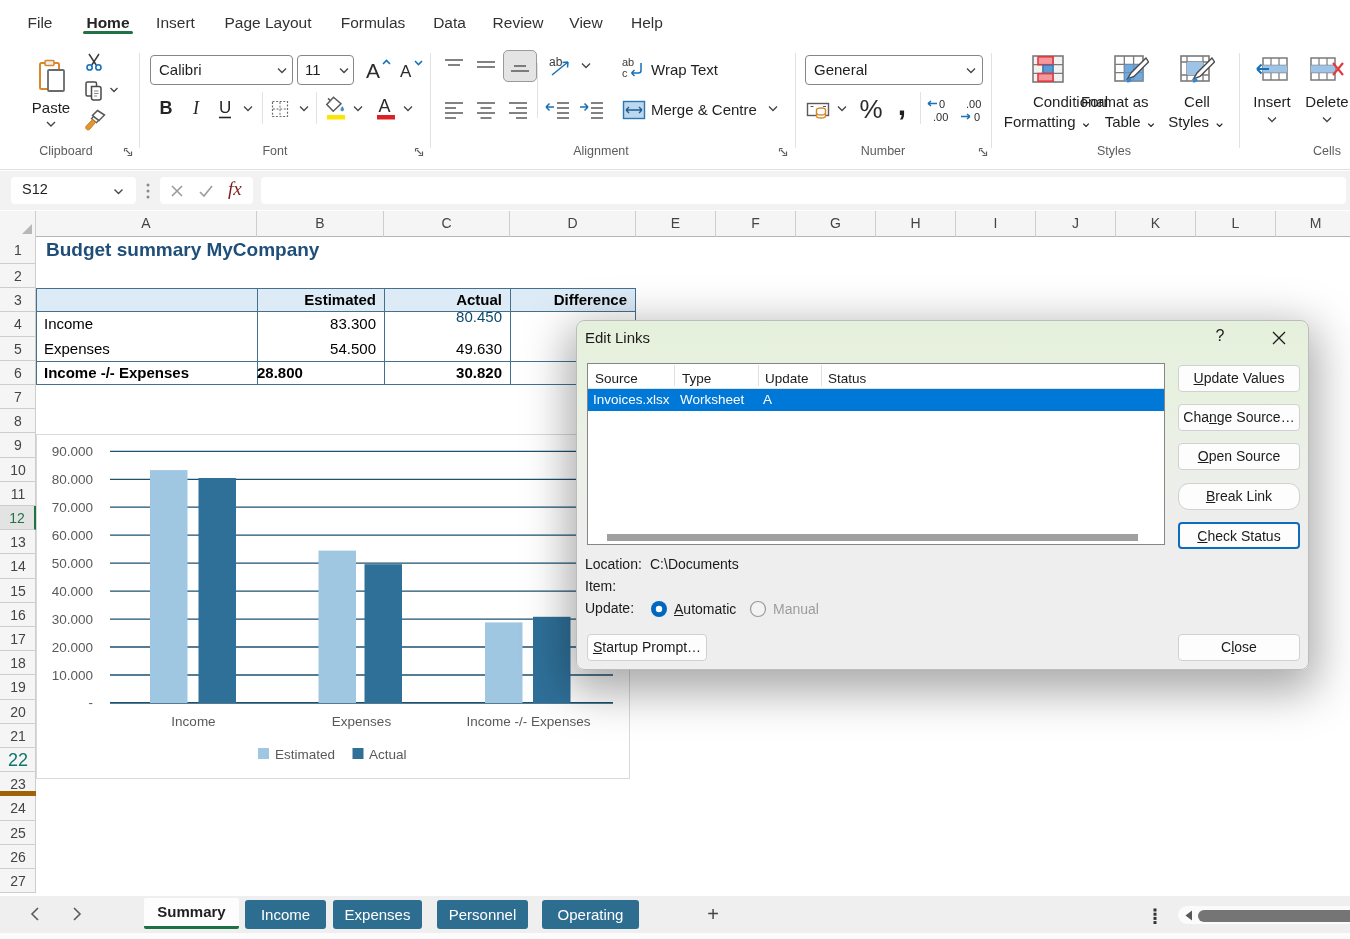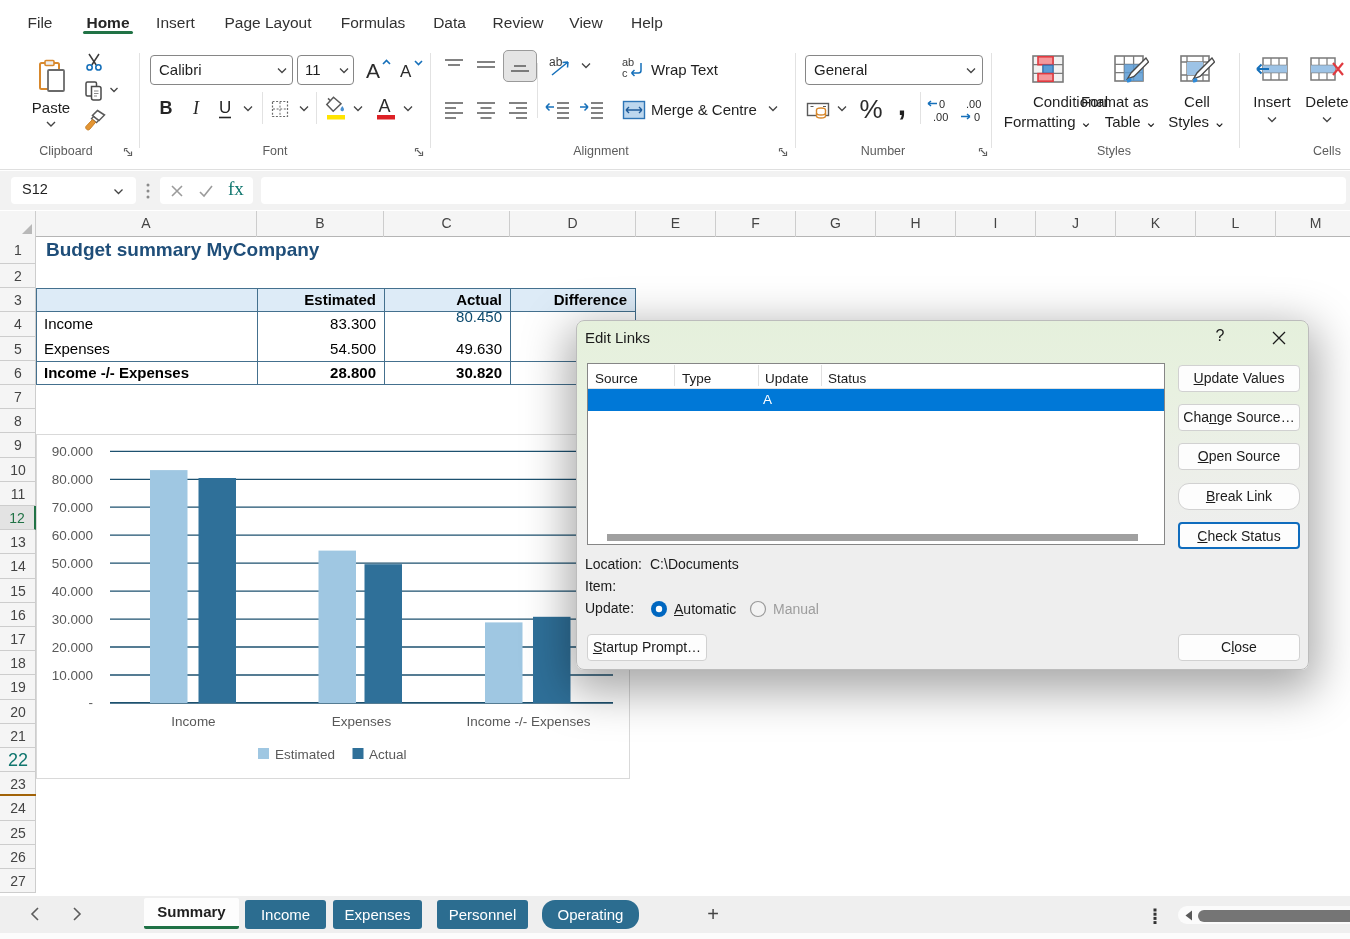--- a/index.html
+++ b/index.html
@@ -359,21 +359,21 @@
 <div class="abs" style="left:170px;top:184px;width:14px;height:14px">
       <svg width="14" height="14" viewBox="0 0 14 14">
         <path d="M2 2l10 10M12 2L2 12" stroke="#9b9b9b" stroke-width="1.6"></path>
       </svg>
     </div>
 <div class="abs" style="left:198px;top:184px;width:16px;height:14px">
       <svg width="16" height="14" viewBox="0 0 16 14">
         <path d="M2 8l4 4 8-10" stroke="#9b9b9b" stroke-width="1.6" fill="none"></path>
       </svg>
     </div>
-<div class="abs" style="left:228px;top:178px;width:26px;height:24px;font-size:19px;color:#0f766e;font-family:'Liberation Serif',serif">fx</div>
+<div class="abs" style="left:228px;top:178px;width:26px;height:24px;font-size:19px;font-style:italic;color:#7f1d1d;font-family:'Liberation Serif',serif">fx</div>
 <div class="abs" style="left:261px;top:177px;width:1085px;height:27px;background:#fff;border-radius:4px"></div>
 <div class="abs" style="left:0;top:210px;width:1350px;height:683px;background:#fff"></div>
 <div class="abs" style="left:0;top:211px;width:1350px;height:26px;background:#f5f5f5;border-bottom:1px solid #b5b5b5"></div>
 <div class="abs" style="left:0;top:211px;width:36px;height:26px;background:#f5f5f5;border-right:1px solid #cdcdcd">
       <svg class="abs" style="left:22px;top:13px" width="11" height="11" viewBox="0 0 11 11">
         <path d="M10 0v10H0z" fill="#b8b8b8"></path>
       </svg>
     </div>
 <div class="abs" style="left:36px;top:211px;width:221px;height:26px;font-size:14px;color:#444;text-align:center;line-height:25px;border-right:1px solid #cdcdcd">A</div>
 <div class="abs" style="left:257px;top:211px;width:127px;height:26px;font-size:14px;color:#444;text-align:center;line-height:25px;border-right:1px solid #cdcdcd">B</div>
@@ -404,21 +404,21 @@
 <div class="abs" style="left:0;top:530.2px;width:36px;height:24.2px;border-bottom:1px solid #cdcdcd;font-size:14px;color:#444;text-align:center;line-height:24.2px">13</div>
 <div class="abs" style="left:0;top:554.4px;width:36px;height:24.2px;border-bottom:1px solid #cdcdcd;font-size:14px;color:#444;text-align:center;line-height:24.2px">14</div>
 <div class="abs" style="left:0;top:578.6px;width:36px;height:24.2px;border-bottom:1px solid #cdcdcd;font-size:14px;color:#444;text-align:center;line-height:24.2px">15</div>
 <div class="abs" style="left:0;top:602.8px;width:36px;height:24.2px;border-bottom:1px solid #cdcdcd;font-size:14px;color:#444;text-align:center;line-height:24.2px">16</div>
 <div class="abs" style="left:0;top:627.0px;width:36px;height:24.2px;border-bottom:1px solid #cdcdcd;font-size:14px;color:#444;text-align:center;line-height:24.2px">17</div>
 <div class="abs" style="left:0;top:651.2px;width:36px;height:24.2px;border-bottom:1px solid #cdcdcd;font-size:14px;color:#444;text-align:center;line-height:24.2px">18</div>
 <div class="abs" style="left:0;top:675.4px;width:36px;height:24.2px;border-bottom:1px solid #cdcdcd;font-size:14px;color:#444;text-align:center;line-height:24.2px">19</div>
 <div class="abs" style="left:0;top:699.6px;width:36px;height:24.2px;border-bottom:1px solid #cdcdcd;font-size:14px;color:#444;text-align:center;line-height:24.2px">20</div>
 <div class="abs" style="left:0;top:723.8px;width:36px;height:24.2px;border-bottom:1px solid #cdcdcd;font-size:14px;color:#444;text-align:center;line-height:24.2px">21</div>
 <div class="abs" style="left:0;top:748.0px;width:36px;height:24.2px;border-bottom:1px solid #cdcdcd;font-size:18px;color:#0f766e;text-align:center;line-height:24.2px">22</div>
-<div class="abs" style="left:0;top:772.2px;width:36px;height:24.2px;border-bottom:2px solid #a16207;font-size:14px;color:#444;text-align:center;line-height:24.2px">23</div>
+<div class="abs" style="left:0;top:772.2px;width:36px;height:24.2px;border-bottom:5px solid #a16207;font-size:14px;color:#444;text-align:center;line-height:24.2px">23</div>
 <div class="abs" style="left:0;top:796.4px;width:36px;height:24.2px;border-bottom:1px solid #cdcdcd;font-size:14px;color:#444;text-align:center;line-height:24.2px">24</div>
 <div class="abs" style="left:0;top:820.6px;width:36px;height:24.2px;border-bottom:1px solid #cdcdcd;font-size:14px;color:#444;text-align:center;line-height:24.2px">25</div>
 <div class="abs" style="left:0;top:844.8px;width:36px;height:24.2px;border-bottom:1px solid #cdcdcd;font-size:14px;color:#444;text-align:center;line-height:24.2px">26</div>
 <div class="abs" style="left:0;top:869.0px;width:36px;height:24.2px;border-bottom:1px solid #cdcdcd;font-size:14px;color:#444;text-align:center;line-height:24.2px">27</div>
 <div class="abs" style="left:46px;top:239px;width:500px;height:26px;font-size:19px;font-weight:bold;color:#1f4e79">Budget summary MyCompany</div>
 <div class="abs" style="left:36px;top:288.2px;width:600px;height:24.2px;background:#ddebf7;border-top:1px solid #44708e;border-bottom:1px solid #44708e"></div>
 <div class="abs" style="left:36px;top:288.2px;width:1px;height:96.8px;background:#44708e"></div>
 <div class="abs" style="left:257px;top:288.2px;width:1px;height:96.8px;background:#44708e"></div>
 <div class="abs" style="left:384px;top:288.2px;width:1px;height:96.8px;background:#44708e"></div>
 <div class="abs" style="left:510px;top:288.2px;width:1px;height:96.8px;background:#44708e"></div>
@@ -428,21 +428,21 @@
 <div class="abs" style="left:257px;top:288.2px;width:127px;height:24.2px;font-size:15px;font-weight:bold;color:#000;text-align:right;padding-right:8px;line-height:24.2px">Estimated</div>
 <div class="abs" style="left:384px;top:288.2px;width:126px;height:24.2px;font-size:15px;font-weight:bold;color:#000;text-align:right;padding-right:8px;line-height:24.2px">Actual</div>
 <div class="abs" style="left:510px;top:288.2px;width:125px;height:24.2px;font-size:15px;font-weight:bold;color:#000;text-align:right;padding-right:8px;line-height:24.2px">Difference</div>
 <div class="abs" style="left:36px;top:312.4px;width:221px;height:24.2px;font-size:15px;color:#000;text-align:left;padding-left:8px;line-height:24.2px">Income</div>
 <div class="abs" style="left:257px;top:312.4px;width:127px;height:24.2px;font-size:15px;color:#000;text-align:right;padding-right:8px;line-height:24.2px">83.300</div>
 <div class="abs" style="left:384px;top:305px;width:126px;height:24.2px;font-size:15px;color:#0c4a6e;text-align:right;padding-right:8px;line-height:24.2px">80.450</div>
 <div class="abs" style="left:36px;top:336.6px;width:221px;height:24.2px;font-size:15px;color:#000;text-align:left;padding-left:8px;line-height:24.2px">Expenses</div>
 <div class="abs" style="left:257px;top:336.6px;width:127px;height:24.2px;font-size:15px;color:#000;text-align:right;padding-right:8px;line-height:24.2px">54.500</div>
 <div class="abs" style="left:384px;top:336.6px;width:126px;height:24.2px;font-size:15px;color:#000;text-align:right;padding-right:8px;line-height:24.2px">49.630</div>
 <div class="abs" style="left:36px;top:360.8px;width:221px;height:24.2px;font-size:15px;font-weight:bold;color:#000;text-align:left;padding-left:8px;line-height:24.2px">Income -/- Expenses</div>
-<div class="abs" style="left:257px;top:360.8px;width:127px;height:24.2px;font-size:15px;font-weight:bold;color:#000;text-align:right;padding-right:8px;line-height:24.2px">28.800</div>
+<div class="abs" style="left:257px;top:360.8px;width:127px;height:24.2px;font-size:15px;font-weight:bold;color:#000;padding-right:8px;line-height:24.2px">28.800</div>
 <div class="abs" style="left:384px;top:360.8px;width:126px;height:24.2px;font-size:15px;font-weight:bold;color:#000;text-align:right;padding-right:8px;line-height:24.2px">30.820</div>
 <div class="abs" style="left:36px;top:434px;width:594px;height:345px">
       <svg width="594" height="345" viewBox="0 0 594 345">
         <rect x="0.5" y="0.5" width="593" height="344" fill="#fff" stroke="#d9d9d9"></rect>
         <path d="M74 17.3H577" stroke="#1d516f" stroke-width="1.3"></path>
         <path d="M74 45.3H577" stroke="#1d516f" stroke-width="1.3"></path>
         <path d="M74 73.2H577" stroke="#1d516f" stroke-width="1.3"></path>
         <path d="M74 101.2H577" stroke="#1d516f" stroke-width="1.3"></path>
         <path d="M74 129.1H577" stroke="#1d516f" stroke-width="1.3"></path>
         <path d="M74 157.1H577" stroke="#1d516f" stroke-width="1.3"></path>
@@ -486,21 +486,21 @@
     </div>
 <div class="abs" style="left:68px;top:906px;width:16px;height:16px">
       <svg width="16" height="16" viewBox="0 0 16 16">
         <path d="M6 2l6 6-6 6" stroke="#5c5c5c" stroke-width="1.6" fill="none"></path>
       </svg>
     </div>
 <div class="abs" style="left:144px;top:898px;width:95px;height:31px;background:#fdfdfd;border-bottom:3px solid #1e7145;font-size:15px;font-weight:bold;color:#1f1f1f;text-align:center;line-height:28px;border-radius:2px">Summary</div>
 <div class="abs" style="left:245px;top:900px;width:81px;height:29px;background:#2c6d90;border-radius:3px;font-size:15px;color:#fff;text-align:center;line-height:29px">Income</div>
 <div class="abs" style="left:333px;top:900px;width:89px;height:29px;background:#2c6d90;border-radius:3px;font-size:15px;color:#fff;text-align:center;line-height:29px">Expenses</div>
 <div class="abs" style="left:437px;top:900px;width:91px;height:29px;background:#2c6d90;border-radius:3px;font-size:15px;color:#fff;text-align:center;line-height:29px">Personnel</div>
-<div class="abs" style="left:542px;top:900px;width:97px;height:29px;background:#2c6d90;border-radius:13px;font-size:15px;color:#fff;text-align:center;line-height:29px">Operating</div>
+<div class="abs" style="left:542px;top:900px;width:97px;height:29px;background:#2c6d90;border-radius:3px;font-size:15px;color:#fff;text-align:center;line-height:29px">Operating</div>
 <div class="abs" style="left:704px;top:905px;width:18px;height:18px;font-size:20px;color:#444;text-align:center;line-height:18px">+</div>
 <div class="abs" style="left:1153px;top:908px;width:4px;height:16px">
       <svg width="4" height="16" viewBox="0 0 4 16">
         <rect x="0.5" y="0.5" width="3" height="3" fill="#333"></rect>
         <rect x="0.5" y="4.7" width="3" height="3" fill="#333"></rect>
         <rect x="0.5" y="8.9" width="3" height="3" fill="#333"></rect>
         <rect x="0.5" y="13.1" width="3" height="3" fill="#333"></rect>
       </svg>
     </div>
 <div class="abs" style="left:1178px;top:906px;width:180px;height:18px;background:#fbfbfb;border-radius:9px"></div>
@@ -521,20 +521,22 @@
 <div class="abs" style="left:10px;top:42px;width:578px;height:182px;background:#fff;border:1px solid #868686"></div>
 <div class="abs" style="left:18px;top:50px;width:80px;height:18px;font-size:13.5px;color:#1b1b1b">Source</div>
 <div class="abs" style="left:105px;top:50px;width:80px;height:18px;font-size:13.5px;color:#1b1b1b">Type</div>
 <div class="abs" style="left:188px;top:50px;width:80px;height:18px;font-size:13.5px;color:#1b1b1b">Update</div>
 <div class="abs" style="left:251px;top:50px;width:80px;height:18px;font-size:13.5px;color:#1b1b1b">Status</div>
 <div class="abs" style="left:97px;top:44px;width:1px;height:21px;background:#e0e0e0"></div>
 <div class="abs" style="left:181px;top:44px;width:1px;height:21px;background:#e0e0e0"></div>
 <div class="abs" style="left:244px;top:44px;width:1px;height:21px;background:#e0e0e0"></div>
 <div class="abs" style="left:11px;top:67px;width:576px;height:1px;background:#e0e0e0"></div>
 <div class="abs" style="left:11px;top:68px;width:576px;height:22px;background:#0078d7"></div>
+<div class="abs" style="left:16px;top:71px;width:300px;height:17px;font-size:13.5px;color:#fff">Invoices.xlsx</div>
+<div class="abs" style="left:103px;top:71px;width:300px;height:17px;font-size:13.5px;color:#fff">Worksheet</div>
 <div class="abs" style="left:186px;top:71px;width:300px;height:17px;font-size:13.5px;color:#fff">A</div>
 <div class="abs" style="left:30px;top:213px;width:531px;height:7px;background:#a0a0a0"></div>
 <div class="abs" style="left:8px;top:235px;width:90px;height:18px;font-size:14px;color:#1b1b1b">Location:</div>
 <div class="abs" style="left:73px;top:235px;width:200px;height:18px;font-size:14px;color:#1b1b1b">C:\Documents</div>
 <div class="abs" style="left:8px;top:257px;width:90px;height:18px;font-size:14px;color:#1b1b1b">Item:</div>
 <div class="abs" style="left:8px;top:279px;width:90px;height:18px;font-size:14px;color:#1b1b1b">Update:</div>
 <div class="abs" style="left:73px;top:279px;width:18px;height:18px">
         <svg width="18" height="18" viewBox="0 0 18 18">
           <circle cx="9" cy="9" r="8" fill="#0067c0"></circle>
           <circle cx="9" cy="9" r="3.2" fill="#fff"></circle>

